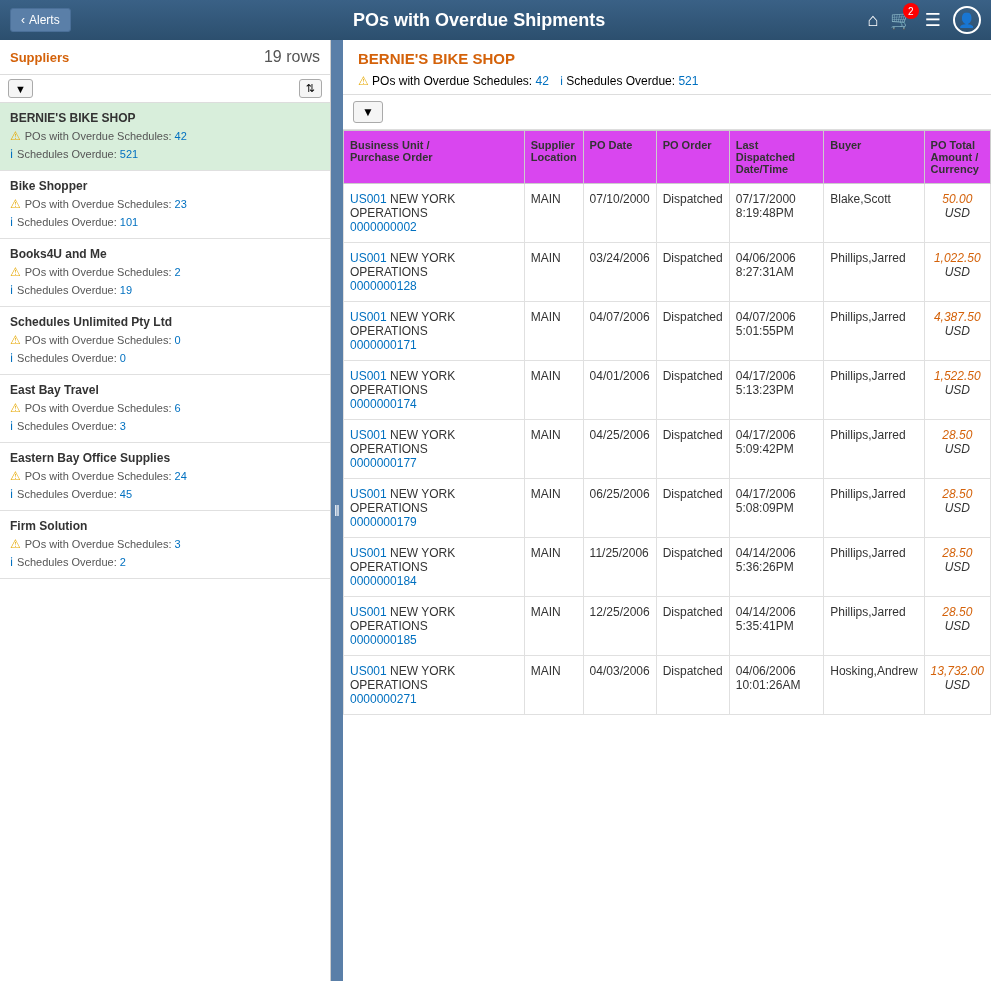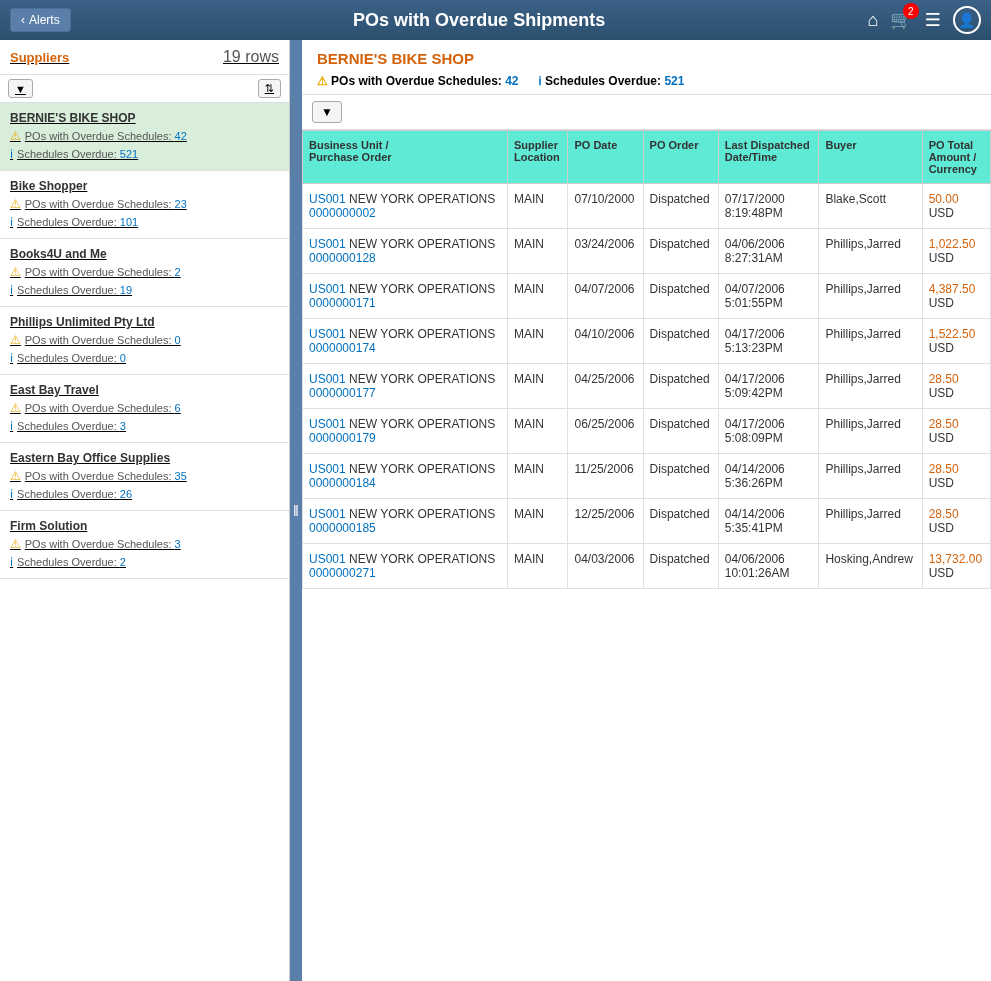--- a/index.html
+++ b/index.html
@@ -34,27 +34,26 @@
       background: red; color: white; border-radius: 50%;
       width: 16px; height: 16px; font-size: 10px;
       display: flex; align-items: center; justify-content: center;
     }
 
     
     .main-container { display: flex; height: calc(981px - 40px); }
 
     
     .sidebar {
-      width: 290px;
+      width: 331px;
       background: white;
       border-right: 1px solid #ccc;
       display: flex;
       flex-direction: column;
       overflow: hidden;
-      text-decoration: underline;
     }
     .sidebar-header {
       display: flex;
       justify-content: space-between;
       align-items: center;
       padding: 8px 10px;
       border-bottom: 1px solid #ddd;
     }
     .sidebar-title { color: #d4620a; font-size: 13px; font-weight: bold; }
     .sidebar-count { color: #555; font-size: 16px; }
@@ -76,48 +75,48 @@
       display: flex;
       flex-direction: column;
       overflow: hidden;
       background: white;
     }
     .content-header {
       padding: 10px 15px 5px;
       border-bottom: 1px solid #ddd;
     }
     .content-title { font-size: 15px; font-weight: bold; color: #d4620a; margin-bottom: 5px; }
-    .content-stats { display: flex; gap: 20px; align-items: center; font-size: 12px; font-weight: bold; }
+    .content-stats { display: flex; gap: 11px; align-items: center; font-size: 12px; }
 
     .table-toolbar { padding: 6px 10px; border-bottom: 1px solid #ddd; }
     .filter-btn { border: 1px solid #aaa; background: #f5f5f5; border-radius: 3px; padding: 3px 8px; cursor: pointer; font-size: 12px; }
 
     
     .table-container { flex: 1; overflow-y: auto; overflow-x: hidden; }
     table { width: 100%; border-collapse: collapse; }
-    thead tr { background: #5eead4; }
+    thead tr { background: #d946ef; }
     thead th {
       padding: 8px 6px;
       text-align: left;
       font-size: 11px;
       font-weight: bold;
       color: #333;
       border: 1px solid #ccc;
       vertical-align: top;
     }
     tbody tr { border-bottom: 1px solid #ddd; }
     tbody td {
       padding: 8px 6px;
       font-size: 12px;
       color: #333;
       border: 1px solid #e0e0e0;
       vertical-align: top;
     }
     .po-link { color: #0070c0; text-decoration: none; }
-    .amount-col { text-align: left; }
+    .amount-col { text-align: center; font-style: italic; }
     .amount-val { color: #d4620a; }
 
     
     .splitter {
       width: 12px;
       background: #5a7fa8;
       cursor: col-resize;
       display: flex;
       align-items: center;
       justify-content: center;
@@ -185,21 +184,21 @@
     <div class="supplier-stat">
       <span class="warn-icon">⚠</span>
       <span>POs with Overdue Schedules: <span class="stat-link">2</span></span>
     </div>
     <div class="supplier-stat">
       <span class="info-icon">ℹ</span>
       <span>Schedules Overdue: <span class="stat-link">19</span></span>
     </div>
   </div>
         <div class="supplier-item">
-    <div class="supplier-name">Phillips Unlimited Pty Ltd</div>
+    <div class="supplier-name">Schedules Unlimited Pty Ltd</div>
     <div class="supplier-stat">
       <span class="warn-icon">⚠</span>
       <span>POs with Overdue Schedules: <span class="stat-link">0</span></span>
     </div>
     <div class="supplier-stat">
       <span class="info-icon">ℹ</span>
       <span>Schedules Overdue: <span class="stat-link">0</span></span>
     </div>
   </div>
         <div class="supplier-item">
@@ -210,25 +209,25 @@
     </div>
     <div class="supplier-stat">
       <span class="info-icon">ℹ</span>
       <span>Schedules Overdue: <span class="stat-link">3</span></span>
     </div>
   </div>
         <div class="supplier-item">
     <div class="supplier-name">Eastern Bay Office Supplies</div>
     <div class="supplier-stat">
       <span class="warn-icon">⚠</span>
-      <span>POs with Overdue Schedules: <span class="stat-link">35</span></span>
-    </div>
-    <div class="supplier-stat">
-      <span class="info-icon">ℹ</span>
-      <span>Schedules Overdue: <span class="stat-link">26</span></span>
+      <span>POs with Overdue Schedules: <span class="stat-link">24</span></span>
+    </div>
+    <div class="supplier-stat">
+      <span class="info-icon">ℹ</span>
+      <span>Schedules Overdue: <span class="stat-link">45</span></span>
     </div>
   </div>
         <div class="supplier-item">
     <div class="supplier-name">Firm Solution</div>
     <div class="supplier-stat">
       <span class="warn-icon">⚠</span>
       <span>POs with Overdue Schedules: <span class="stat-link">3</span></span>
     </div>
     <div class="supplier-stat">
       <span class="info-icon">ℹ</span>
@@ -321,21 +320,21 @@
       <span>USD</span>
     </td>
   </tr>
             <tr>
     <td>
       <span class="po-link">US001</span>
       <span> NEW YORK OPERATIONS</span><br>
       <span class="po-link">0000000174</span>
     </td>
     <td>MAIN</td>
-    <td>04/10/2006</td>
+    <td>04/01/2006</td>
     <td>Dispatched</td>
     <td>04/17/2006<br>5:13:23PM</td>
     <td>Phillips,Jarred</td>
     <td class="amount-col">
       <span class="amount-val">1,522.50</span><br>
       <span>USD</span>
     </td>
   </tr>
             <tr>
     <td>

